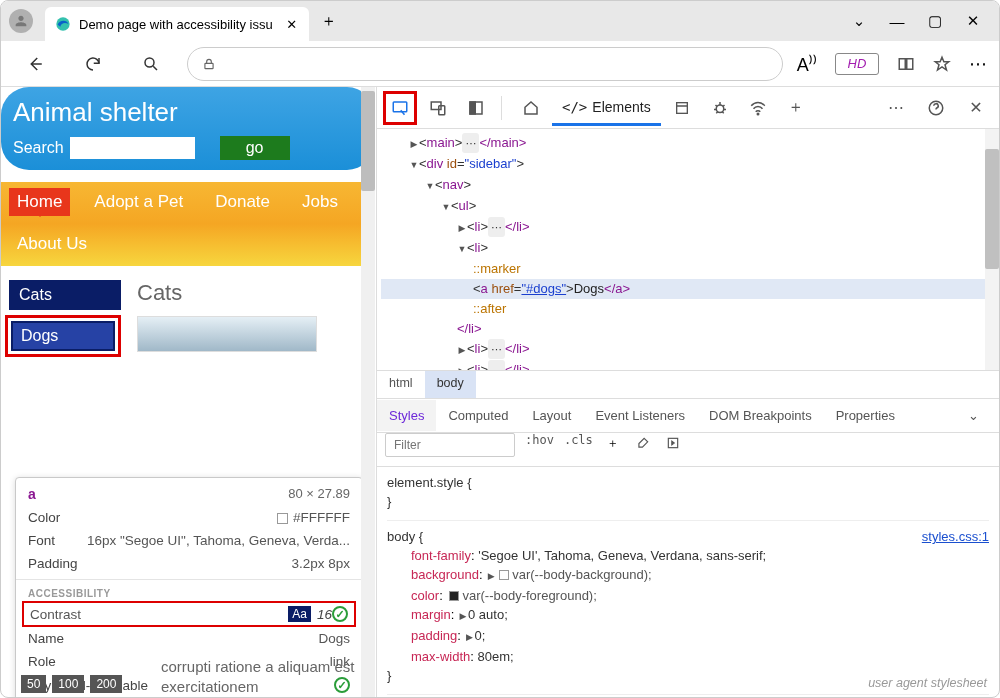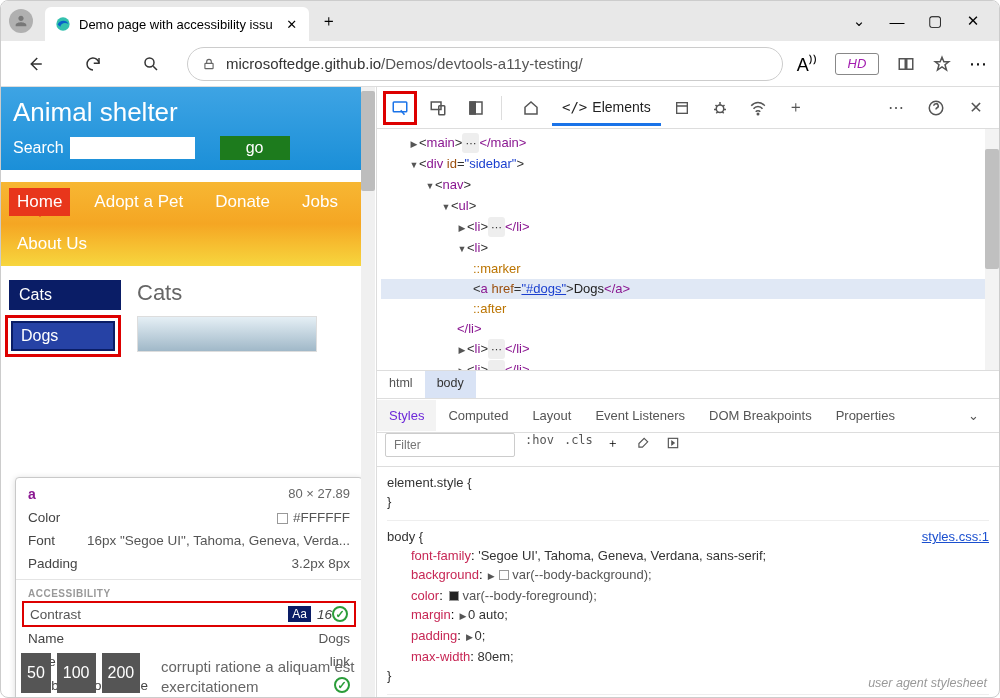--- a/index.html
+++ b/index.html
@@ -24,21 +24,21 @@
 .right-icons .ico { font-size:13px; border:1px solid #888; border-radius:3px; padding:1px 3px; min-width:20px; display:flex;align-items:center;justify-content:center;}
 .right-icons .plain {border:none; font-size:18px;}
 
 .content-row { display:flex; height: 610px; }
 
 
 .page-col { width: 375px; position:relative; display:flex; flex-direction:column; border-right:1px solid transparent;}
 .page-scroll-track { position:absolute; right:0; top:0; bottom:0; width:14px; background:#f0f0f0;}
 .page-scroll-thumb { position:absolute; right:0; top:4px; width:14px; height:100px; background:#bdbdbd; border-radius:2px;}
 
-.site-header { background: linear-gradient(#3ea4e4, #1b8fd8); color:#fff; padding:10px 12px 10px; }
+.site-header { background: linear-gradient(#3ea4e4, #1b8fd8); color:#fff; padding:10px 12px 10px;border-radius:28px; }
 .site-title { font-size:26px; font-weight:400; margin-bottom:8px;}
 .search-row { display:flex; align-items:center; gap:6px;}
 .search-row label { font-size:16px;}
 .search-row input { width:125px; height:22px; border:none; background:#fff;}
 .search-row button { background:#1d7b1d; color:#fff; border:none; padding:3px 26px; font-size:16px; margin-left:19px;}
 
 .nav-strip { background: linear-gradient(#f7b733, #f5a623, #f7d63e); display:flex; flex-wrap:wrap; padding:6px 8px 8px; gap:14px 16px; position:relative;margin-top:12px;}
 .nav-strip a { color:#fff; font-size:17px; text-decoration:none; padding:4px 8px;}
 .nav-strip a.active { background:#e8361b; position:relative;}
 .nav-strip a.active::after { content:""; position:absolute; left:50%; bottom:-7px; transform:translateX(-50%); border:6px solid transparent; border-top-color:#e8361b;}
@@ -62,21 +62,21 @@
 .tip-sep { border-top:1px solid #e4e4e4; margin:4px 0;}
 .tip-sect { padding:4px 12px 2px; font-size:10px; letter-spacing:0.5px; color:#999; font-weight:600;}
 .tip-contrast-row { border:2px solid #d00; margin:0 6px; padding:3px 6px; display:flex; align-items:center;}
 .tip-contrast-row .lab { flex:1; color:#555;}
 .aa-swatch { background:#0a1d66; color:#fff; padding:1px 4px; font-size:12px; margin-right:6px;}
 .check { width:16px;height:16px;border:2px solid #2a9d3a; border-radius:50%; display:inline-flex;align-items:center;justify-content:center; color:#2a9d3a; font-size:11px; font-weight:bold;}
 .tip-row .val { color:#555; }
 
 
 .bottom-bits { position:absolute; bottom:4px; left:20px; display:flex; gap:6px; align-items:center;}
-.bottom-bits .chip { background:#555; color:#fff; font-size:16px; padding:11px 6px;}
+.bottom-bits .chip { background:#555; color:#fff; font-size:12px; padding:2px 6px;}
 .lorem { position:absolute; bottom:0; left:160px; font-size:15px; color:#666; line-height:1.35; width:200px;}
 
 
 .devtools { flex:1; display:flex; flex-direction:column; border-left:1px solid #ddd; position:relative;}
 .dt-toolbar { display:flex; align-items:center; height:42px; border-bottom:1px solid #ddd; padding:0 6px; gap:4px; background:#fff; position:relative;}
 .dt-ico { width:34px;height:34px;display:flex;align-items:center;justify-content:center; color:#555;}
 .dt-ico.hl { border:3px solid #d00; color:#1a73e8;}
 .dt-tabs-mid { display:flex; align-items:center; gap:4px; margin-left:4px;}
 .dt-tab { padding:9px 10px 8px; font-size:14px; color:#555; display:flex; align-items:center; gap:5px;}
 .dt-tab.active { border-bottom:3px solid #1a73e8; color:#222;}
@@ -175,21 +175,20 @@
         <path d="M20 20l-5-5"></path>
       </svg>
     </div>
   <div class="url-box">
     <span>
         <svg width="14" height="14" viewBox="0 0 24 24" fill="none" stroke="#666" stroke-width="2">
           <rect x="5" y="11" width="14" height="9" rx="1"></rect>
           <path d="M8 11V8a4 4 0 0 1 8 0v3"></path>
         </svg>
       </span>
-    <span><span class="host">microsoftedge.github.io</span><span>/Demos/devtools-a11y-testing/</span></span>
   </div>
   <div class="right-icons">
     <span class="plain">A⁾⁾</span>
     <span class="ico">HD</span>
     <span class="plain">
         <svg width="18" height="18" viewBox="0 0 24 24" fill="none" stroke="#555" stroke-width="2">
           <path d="M3 5h8v14H3zM13 5h8v14h-8z"></path>
         </svg>
       </span>
     <span class="plain">

